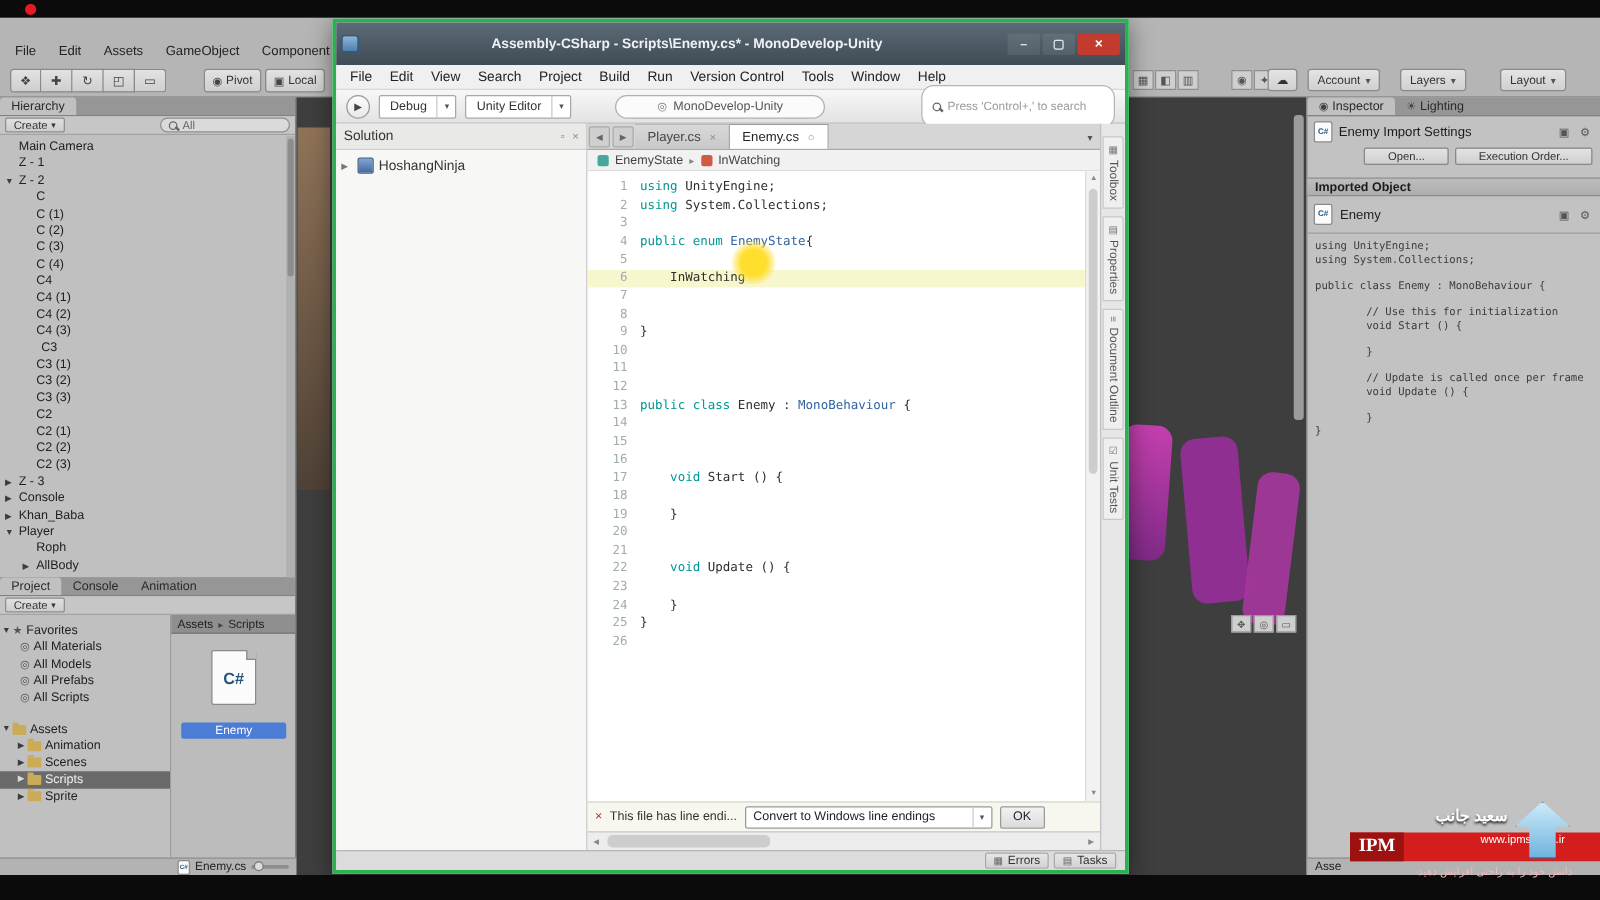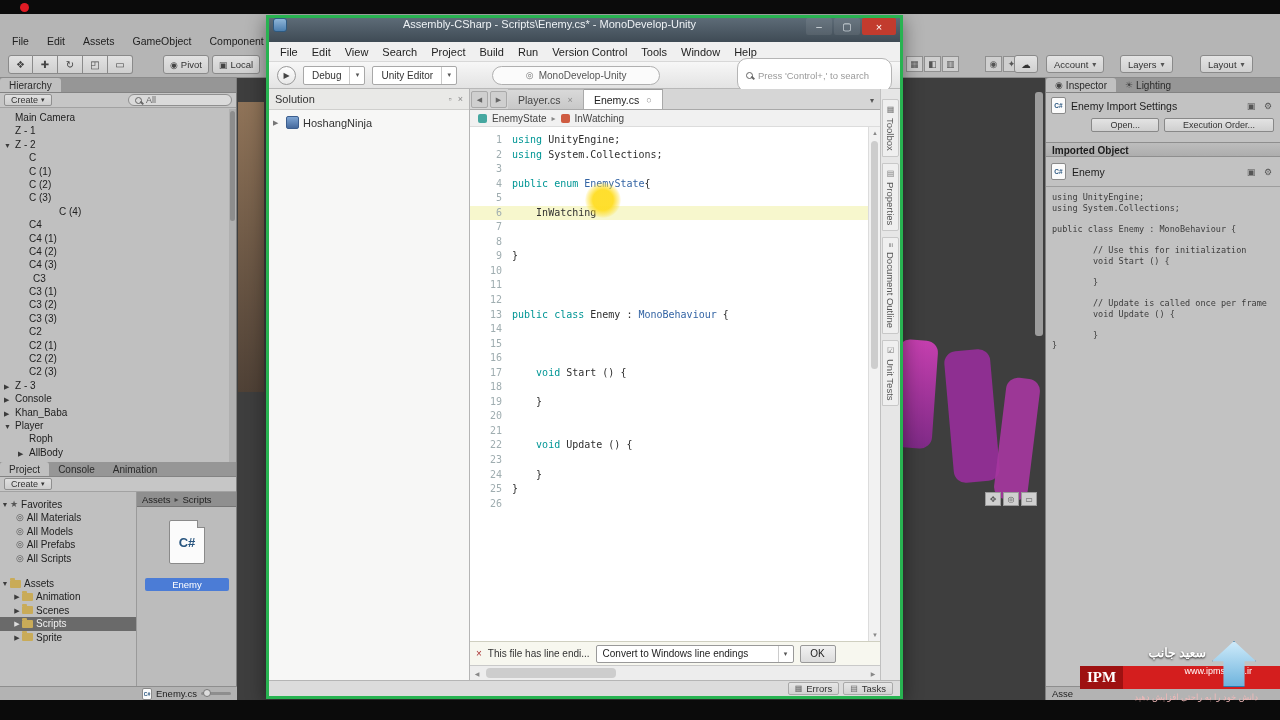--- a/index.html
+++ b/index.html
@@ -111,22 +111,22 @@
   .insp-obj{display:flex;align-items:center;gap:6px;padding:6px 5px;}
   .insp-obj .nm{font-size:10.5px;color:#1c1c1c;}
   .insp-preview{border-top:1px solid #9d9d9d;padding:5px 0 0 6px;font-family:"DejaVu Sans Mono",monospace;
     font-size:8.5px;line-height:10.6px;color:#3c3c3c;white-space:pre;}
   .insp-bottom{position:absolute;left:0;bottom:0;width:100%;height:14px;background:#b3b3b3;border-top:1px solid #8e8e8e;
     font-size:9.5px;color:#222;padding-left:6px;display:flex;align-items:center;}
 
   
   .md{position:absolute;left:266px;top:15px;width:637px;height:684px;border:3px solid #28b351;background:#ececec;
     z-index:40;display:flex;flex-direction:column;box-shadow:0 4px 18px rgba(0,0,0,.45);}
-  .md-title{height:24px;background:linear-gradient(#5d6b77,#3f4b55);display:flex;align-items:flex-start;
-    padding:0 4px;color:#eef2f5;flex:none;}
+  .md-title{height:34px;background:linear-gradient(#5d6b77,#3f4b55);display:flex;align-items:center;
+    padding:0 4px;color:#eef2f5;flex:none;font-weight:bold;}
   .md-appicon{width:14px;height:14px;border-radius:3px;background:linear-gradient(#8fb6d8,#4c7faf);
     border:1px solid #2e5a80;margin-right:6px;flex:none;}
   .md-title-text{flex:1;text-align:center;font-size:11px;white-space:nowrap;overflow:hidden;}
   .md-winbtns{display:flex;gap:2px;flex:none;}
   .wb{width:26px;height:17px;display:flex;align-items:center;justify-content:center;font-size:10px;
     color:#dfe6ea;background:rgba(255,255,255,.08);border-radius:2px;}
   .wb.close{width:34px;background:#c23b2e;color:#fff;font-size:11px;}
   .md-menubar{height:20px;background:#f0f0f0;display:flex;align-items:center;padding:0 4px;flex:none;border-bottom:1px solid #d8d8d8;}
   .md-menu-item{padding:2px 7px;font-size:11px;color:#222;}
   .md-toolbar{height:27px;background:linear-gradient(#f7f7f7,#e3e3e3);border-bottom:1px solid #b8b8b8;
@@ -320,21 +320,21 @@
         </span>
     </div>
     <div class="tree" id="h-tree">
         <div class="h-row" style="padding-left: 4px;"><span class="tri"></span><span>Main Camera</span></div>
         <div class="h-row" style="padding-left: 4px;"><span class="tri"></span><span>Z - 1</span></div>
         <div class="h-row" style="padding-left: 4px;"><span class="tri">▼</span><span>Z - 2</span></div>
         <div class="h-row" style="padding-left: 18px;"><span class="tri"></span><span>C</span></div>
         <div class="h-row" style="padding-left: 18px;"><span class="tri"></span><span>C (1)</span></div>
         <div class="h-row" style="padding-left: 18px;"><span class="tri"></span><span>C (2)</span></div>
         <div class="h-row" style="padding-left: 18px;"><span class="tri"></span><span>C (3)</span></div>
-        <div class="h-row" style=" margin-left: 48px;"><span class="tri"></span><span>C (4)</span></div>
+        <div class="h-row" style="padding-left: 18px;"><span class="tri"></span><span>C (4)</span></div>
         <div class="h-row" style="padding-left: 18px;"><span class="tri"></span><span>C4</span></div>
         <div class="h-row" style="padding-left: 18px;"><span class="tri"></span><span>C4 (1)</span></div>
         <div class="h-row" style="padding-left: 18px;"><span class="tri"></span><span>C4 (2)</span></div>
         <div class="h-row" style="padding-left: 18px;"><span class="tri"></span><span>C4 (3)</span></div>
         <div class="h-row" style="padding-left: 22px;"><span class="tri"></span><span>C3</span></div>
         <div class="h-row" style="padding-left: 18px;"><span class="tri"></span><span>C3 (1)</span></div>
         <div class="h-row" style="padding-left: 18px;"><span class="tri"></span><span>C3 (2)</span></div>
         <div class="h-row" style="padding-left: 18px;"><span class="tri"></span><span>C3 (3)</span></div>
         <div class="h-row" style="padding-left: 18px;"><span class="tri"></span><span>C2</span></div>
         <div class="h-row" style="padding-left: 18px;"><span class="tri"></span><span>C2 (1)</span></div>

